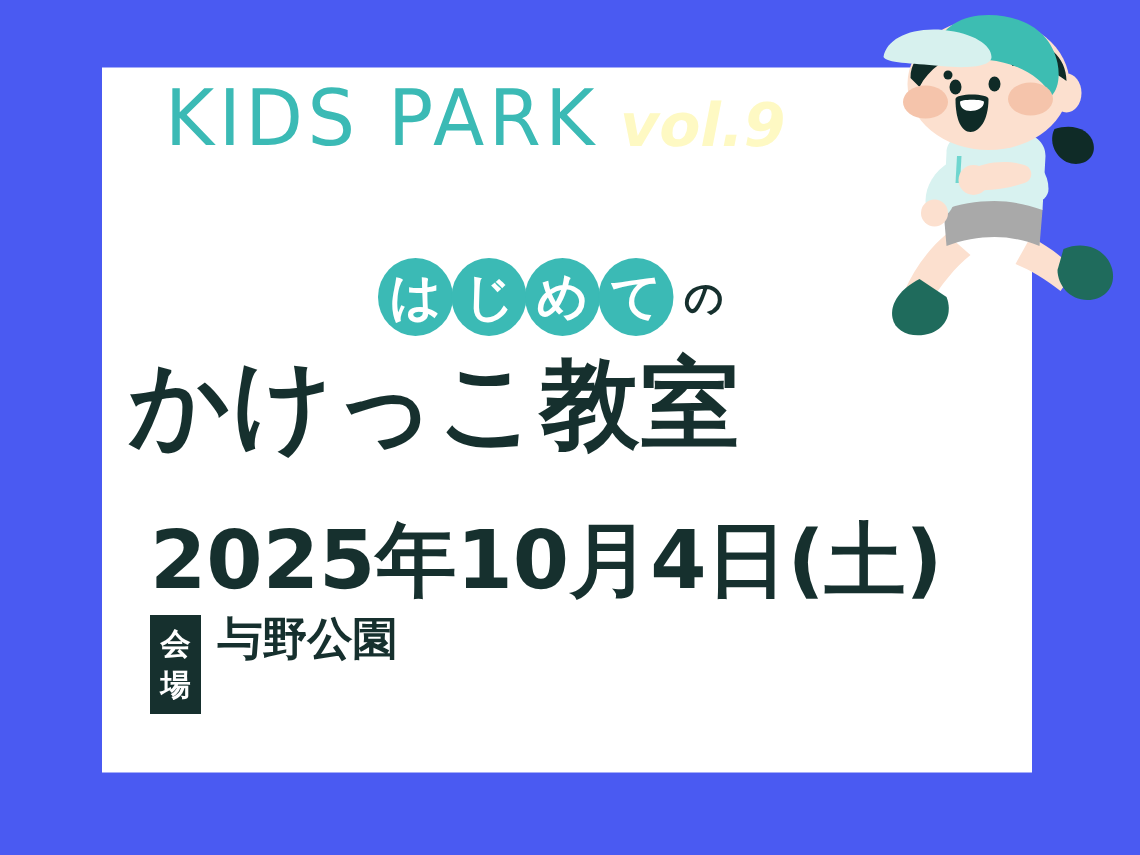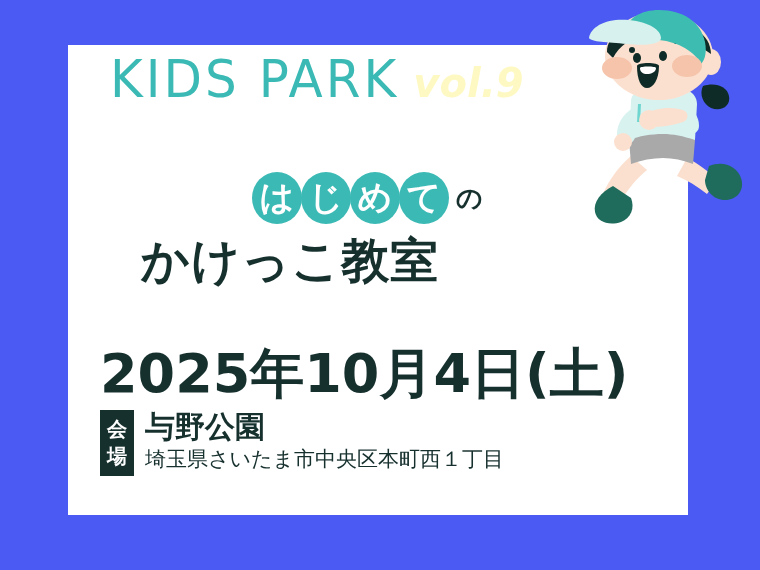--- a/index.html
+++ b/index.html
@@ -94,21 +94,21 @@
 
   
   #main-heading {
     position: absolute;
     left: 0;
     top: 235px;
     width: 640px;
     text-align: center;
     padding-right: 60px;
     box-sizing: border-box;
-    font-size: 48px;
+    font-size: 66px;
     line-height: 1.05;
     font-weight: 700;
     color: #16302e;
     letter-spacing: 1px;
     font-family: "DejaVu Sans", sans-serif;
   }
 
   
   #date-line {
     position: absolute;
@@ -199,21 +199,20 @@
 
   <div id="date-line">2025年10月4日(土)</div>
 
   <div id="venue-block">
     <div id="venue-badge">
       <span>会</span>
       <span>場</span>
     </div>
     <div id="venue-texts">
       <div id="venue-name">与野公園</div>
-      <div id="venue-address">埼玉県さいたま市中央区本町西１丁目</div>
     </div>
   </div>
 
   <svg id="runner" viewBox="0 0 180 232">
 
     <g>
       <path d="M48 148 C36 158 26 172 20 186 L36 196 C44 182 54 170 64 162 Z" fill="#fce0cf"></path>
       <path d="M30 178 C18 184 10 194 12 204 C14 214 26 218 38 214 C48 210 52 200 48 190 Z" fill="#1f6b5c"></path>
     </g>
 

